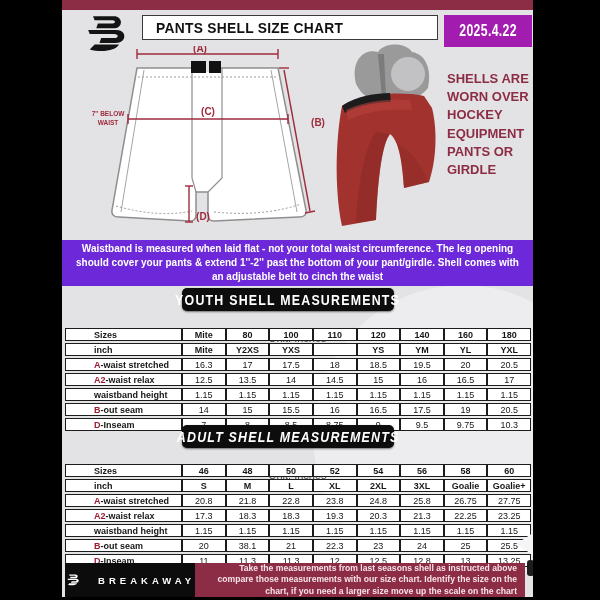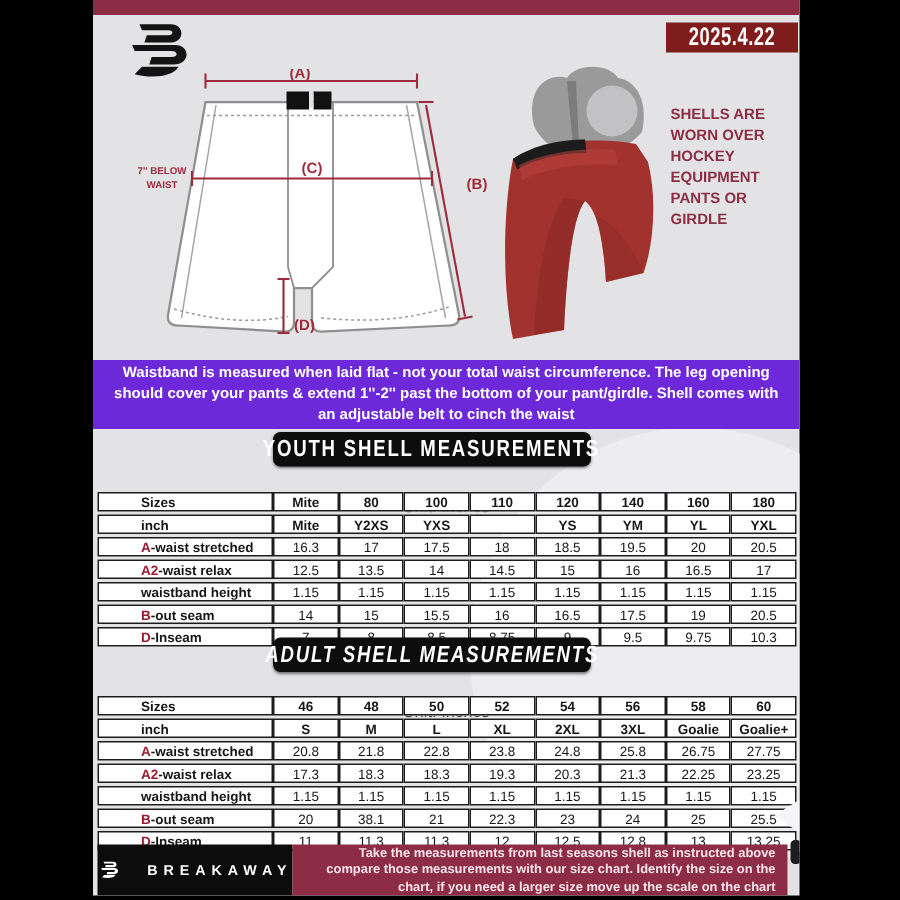--- a/index.html
+++ b/index.html
@@ -13,28 +13,28 @@
   .wm-chevron{position:absolute;right:0;top:533px;width:0;height:0;z-index:2;
               border-top:11px solid transparent;border-bottom:11px solid transparent;
               border-right:17px solid #f5f4f6;}
   .z{position:absolute;z-index:1;}
   
   .logo{left:18px;top:11px;}
   .titlebox{left:80px;top:15px;width:296px;height:25px;background:#fff;border:1.5px solid #3a3a3a;
             display:flex;align-items:center;padding-left:13px;box-sizing:border-box;}
   .titlebox span{font-size:15px;font-weight:700;letter-spacing:.3px;color:#111;
                  transform:scaleX(.92);transform-origin:left center;display:inline-block;white-space:nowrap;}
-  .datebox{left:382px;top:15px;width:88px;height:20px;background:#7f1d1d;display:flex;
+  .datebox{left:382px;top:15px;width:88px;height:32px;background:#a21caf;display:flex;
            align-items:center;justify-content:center;}
   .datebox span{color:#fff;font-weight:700;font-size:17px;letter-spacing:.5px;
                 transform:scaleX(.72);display:inline-block;white-space:nowrap;}
   
   .pants-svg{left:26px;top:46px;}
   .photo-svg{left:270px;top:40px;}
-  .photo-note{left:385px;top:70px;width:82px;font-size:10px;font-weight:700;color:#8c2d45;
+  .photo-note{left:385px;top:70px;width:82px;font-size:13px;font-weight:700;color:#8c2d45;
               line-height:1.4;}
   
   .notice{left:0;top:240px;width:471px;height:46px;background:#6d28d9;display:flex;
           align-items:center;justify-content:center;box-sizing:border-box;padding:0 14px;}
   .notice div{color:#fff;font-weight:700;font-size:10px;line-height:1.38;text-align:center;}
   
   .banner{width:212px;height:23px;background:#0d0d0d;border-radius:5px;display:flex;
           align-items:center;justify-content:center;box-shadow:0 1px 2px rgba(0,0,0,.5);}
   .banner span{color:#fff;font-weight:700;font-size:15.5px;letter-spacing:1.5px;white-space:nowrap;
                transform:scaleX(.8);display:inline-block;}
@@ -69,20 +69,23 @@
     <div class="wm-circle"></div>
     <div class="wm-chevron"></div>
 
     <svg class="z logo" width="52" height="46" viewBox="0 0 64 56">
       <g fill="#141414">
         <path d="M16 6 L42 6 C52 6 54 19 43 21 L20 21 L22 15 L40 15 C44 15 44 11 40 11 L18 11 Z"></path>
         <path d="M10 23 L45 23 C58 23 58 39 44 39 L24 39 L26 33 L42 33 C48 33 48 28 42 28 L12 28 Z"></path>
         <path d="M18 41 L48 41 C44 49 26 51 12 47 Z"></path>
       </g>
     </svg>
+    <div class="z titlebox">
+      <span>PANTS SHELL SIZE CHART</span>
+    </div>
     <div class="z datebox">
       <span>2025.4.22</span>
     </div>
 
     <svg class="z pants-svg" width="244" height="190" viewBox="0 0 244 190">
 
       <path d="M49 22 L190 22 L218 164 Q219 171 211 171 L126 175 Q120 175 120 169 L120 146 L108 146 L108 169 Q108 175 102 175 L31 171 Q23 171 24 164 Z" fill="#ffffff" stroke="#8f8f8f" stroke-width="1.5"></path>
 
       <line x1="56" y1="24" x2="33" y2="166" stroke="#a5a5a5" stroke-width="1"></line>
       <line x1="183" y1="24" x2="209" y2="166" stroke="#a5a5a5" stroke-width="1"></line>

